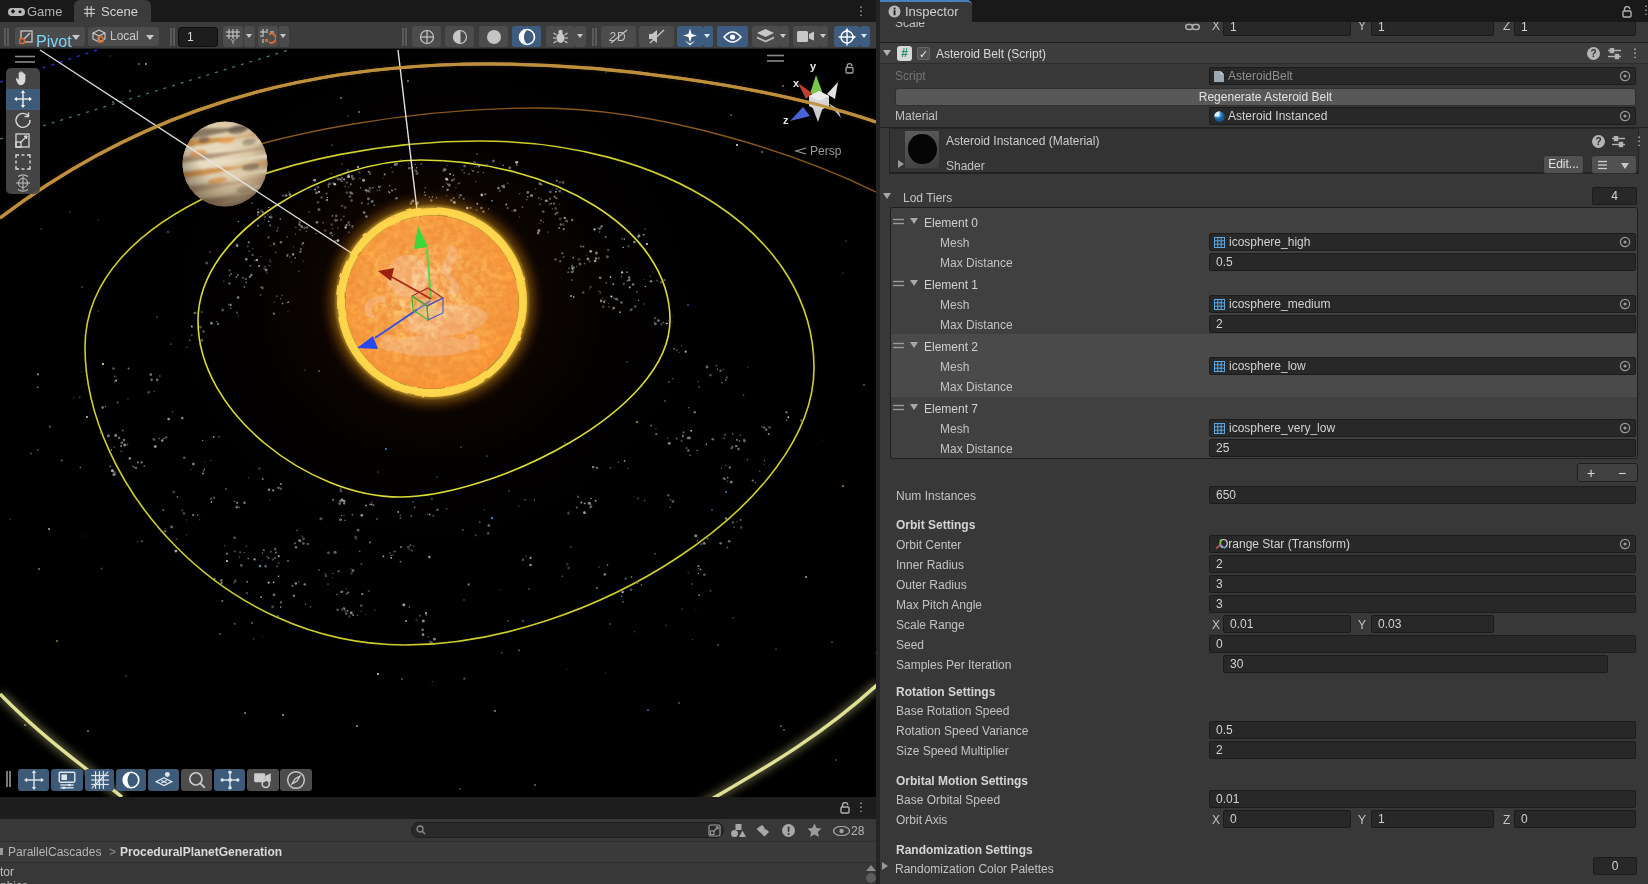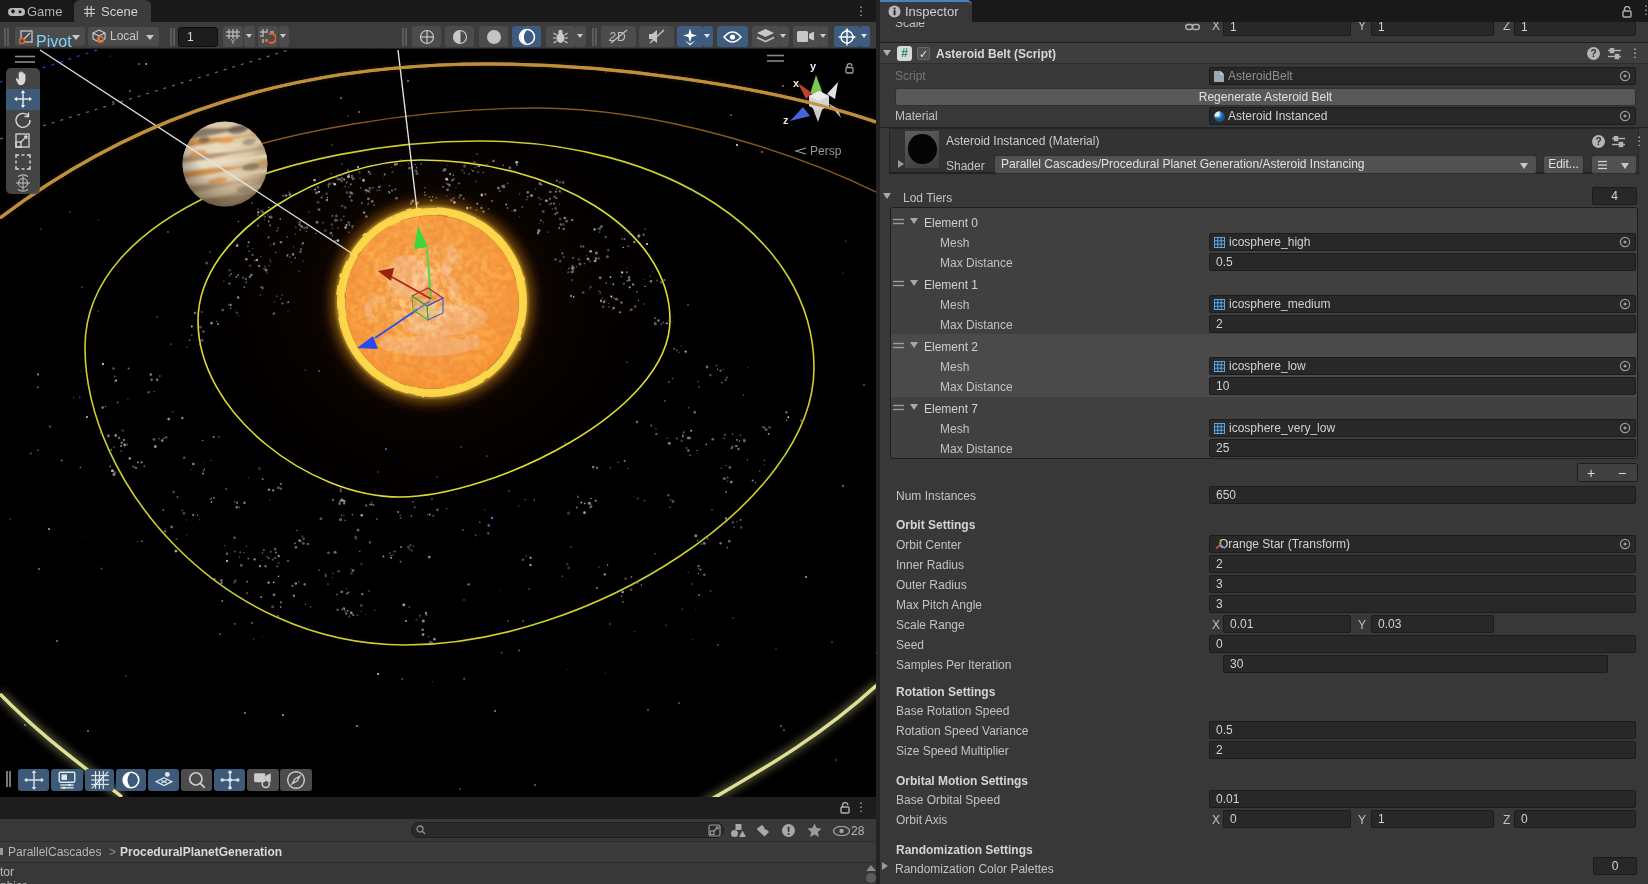--- a/index.html
+++ b/index.html
@@ -1627,21 +1627,21 @@
         <rect x="1" y="5" width="8" height="6" rx="1" fill="none" stroke="#b0b0b0" stroke-width="1.4"></rect>
       </svg>
   <div class="abs" style="left:760px;top:3px;font-size:12px;color:#b0b0b0">⋮</div>
 </div>
 
 <div class="abs" style="left:0;top:42px;width:768px;height:1px;background:#1f1f1f"></div>
 <div class="abs" style="left:0;top:43px;width:768px;height:21px;background:#3e3e3e;border-bottom:1px solid #2e2e2e"></div>
 <div class="tri-d" style="left:3px;top:50px;border-top-color:#b0b0b0"></div>
 <div class="abs" style="left:17px;top:46px;width:15px;height:15px;background:#d8d8d8;border-radius:3px;text-align:center;font-size:12px;font-weight:bold;color:#1e9266;line-height:15px">#</div>
 <div class="abs" style="left:37px;top:47px;width:13px;height:13px;background:#515151;border:1px solid #666;border-radius:2px;color:#e8e8e8;font-size:11px;line-height:12px;text-align:center">✓</div>
-<div class="abs" style="left:56px;top:47px;font-size:12px;font-weight:bold;color:#d8d8d8">Asteroid Belt (Script)</div>
+<div class="abs" style="left:56px;top:47px;font-size:12px;font-weight:normal;color:#d8d8d8">Asteroid Belt (Script)</div>
 <div class="abs" style="left:707px;top:47px;width:13px;height:13px;border-radius:7px;background:#b4b4b4;color:#2c2c2c;font-size:10px;font-weight:bold;text-align:center;line-height:13px">?</div>
 <svg class="abs" style="left:728px;top:48px" width="13" height="12" viewBox="0 0 13 12">
       <g stroke="#b4b4b4" stroke-width="1.4">
         <line x1="0" y1="2.5" x2="13" y2="2.5"></line>
         <line x1="0" y1="8.5" x2="13" y2="8.5"></line>
         <rect x="2.5" y="0.5" width="3" height="4" fill="#b4b4b4"></rect>
         <rect x="7.5" y="6.5" width="3" height="4" fill="#b4b4b4"></rect>
       </g>
     </svg>
 <div class="abs" style="left:749px;top:46px;font-size:12px;color:#c0c0c0">⋮</div>
@@ -1689,21 +1689,20 @@
       <g stroke="#b4b4b4" stroke-width="1.4">
         <line x1="0" y1="2.5" x2="13" y2="2.5"></line>
         <line x1="0" y1="8.5" x2="13" y2="8.5"></line>
         <rect x="2.5" y="0.5" width="3" height="4" fill="#b4b4b4"></rect>
         <rect x="7.5" y="6.5" width="3" height="4" fill="#b4b4b4"></rect>
       </g>
     </svg>
 <div class="abs" style="left:753px;top:134px;font-size:12px;color:#c0c0c0">⋮</div>
 <div class="tri-r" style="left:18px;top:160px;border-left-color:#9a9a9a"></div>
 <div class="lbl" style="left:66px;top:157px">Shader</div>
-<div class="abs" style="left:114px;top:155px;width:543px;height:19px;background:#515151;border:1px solid #2e2e2e;border-radius:3px;font-size:12px;color:#e0e0e0;line-height:17px;padding-left:6px">Parallel Cascades/Procedural Planet Generation/Asteroid Instancing<div class="tri-d" style="right:8px;top:7px;border-top-color:#c8c8c8"></div></div>
 <div class="abs" style="left:663px;top:155px;width:41px;height:19px;background:#515151;border:1px solid #2e2e2e;border-radius:3px;font-size:12px;color:#e0e0e0;text-align:center;line-height:17px">Edit...</div>
 <div class="abs" style="left:711px;top:155px;width:46px;height:19px;background:#515151;border:1px solid #2e2e2e;border-radius:3px">
       <svg class="abs" style="left:6px;top:4px" width="12" height="10" viewBox="0 0 12 10">
         <g stroke="#d0d0d0" stroke-width="1.3">
           <line x1="0" y1="1.5" x2="9" y2="1.5"></line>
           <line x1="0" y1="5" x2="9" y2="5"></line>
           <line x1="0" y1="8.5" x2="9" y2="8.5"></line>
         </g>
       </svg>
       <div class="tri-d" style="right:7px;top:7px;border-top-color:#c8c8c8"></div>
@@ -1776,21 +1775,20 @@
           <line x1="0.5" y1="3.8" x2="10.5" y2="3.8"></line>
           <line x1="0.5" y1="7.2" x2="10.5" y2="7.2"></line>
           <line x1="3.8" y1="0.5" x2="3.8" y2="10.5"></line>
           <line x1="7.2" y1="0.5" x2="7.2" y2="10.5"></line>
         </g>
       </svg><svg class="pick" viewBox="0 0 12 12">
         <circle cx="6" cy="6" r="4.6" fill="none" stroke="#9a9a9a" stroke-width="1.2"></circle>
         <circle cx="6" cy="6" r="1.6" fill="#9a9a9a"></circle>
       </svg></div>
 <div class="lbl" style="left:60px;top:378px">Max Distance</div>
-<div class="fld" style="left:329px;top:377px;width:427px">10</div>
 <svg class="abs" style="left:13px;top:404px" width="11" height="7" viewBox="0 0 11 7">
       <g stroke="#9a9a9a" stroke-width="1.4">
         <line x1="0" y1="1.5" x2="11" y2="1.5"></line>
         <line x1="0" y1="5.5" x2="11" y2="5.5"></line>
       </g>
     </svg>
 <div class="tri-d" style="left:30px;top:404px;border-top-color:#a8a8a8"></div>
 <div class="lbl" style="left:44px;top:400px;color:#d0d0d0">Element 7</div>
 <div class="lbl" style="left:60px;top:420px">Mesh</div>
 <div class="fld" style="left:329px;top:419px;width:427px;padding-left:19px">icosphere_very_low<svg class="abs" style="left:4px;top:3px" width="11" height="11" viewBox="0 0 11 11">

